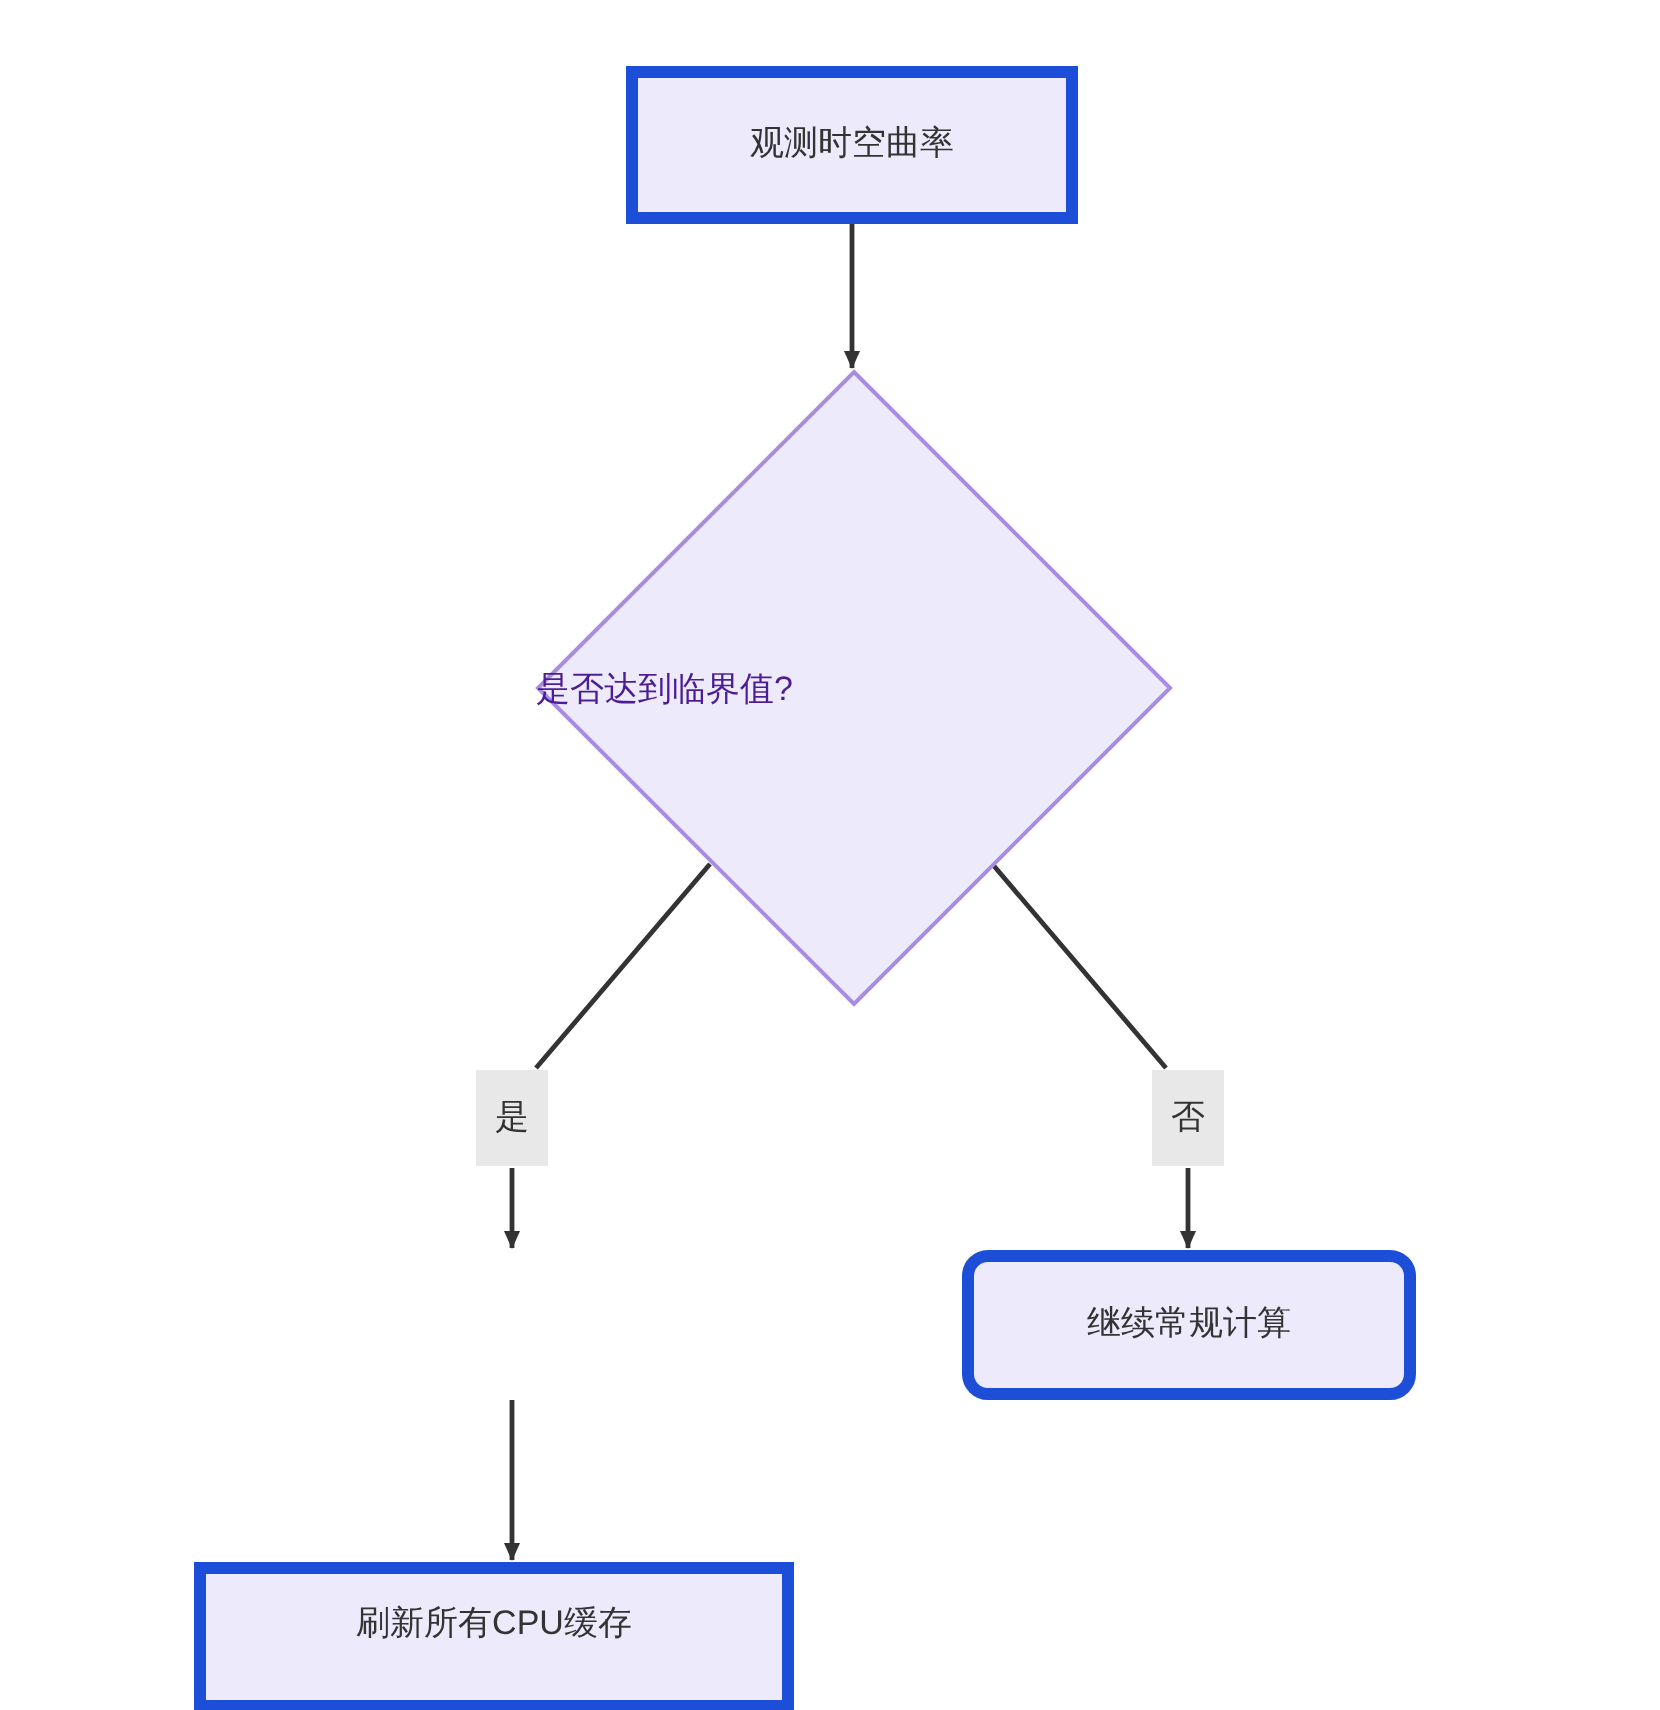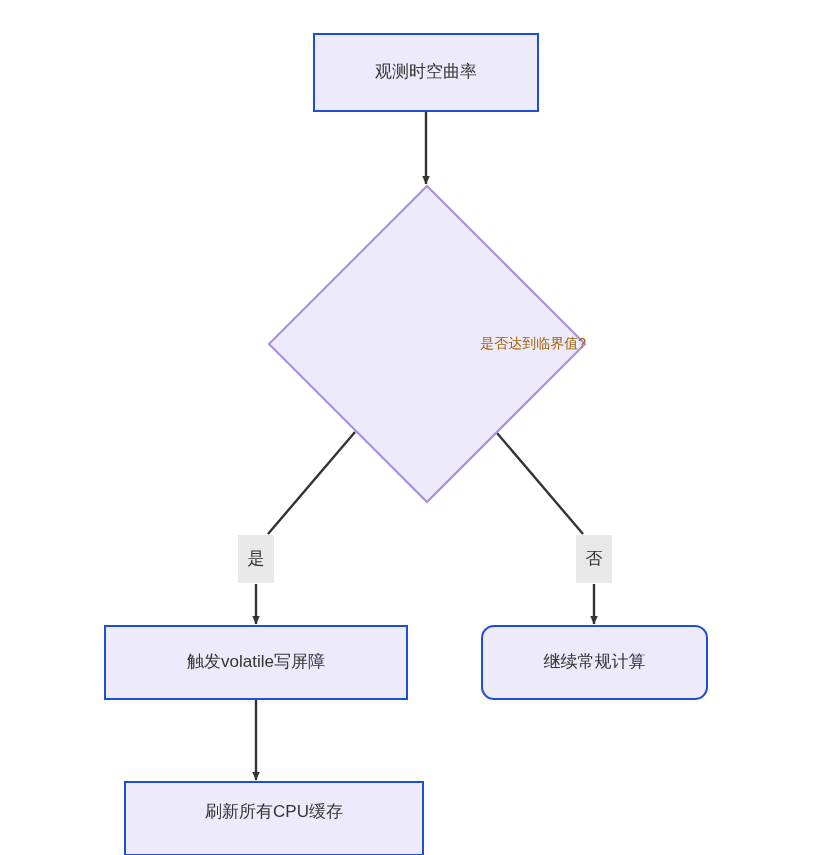--- a/index.html
+++ b/index.html
@@ -22,21 +22,21 @@
     left: 0;
     top: 0;
     width: 830px;
     height: 855px;
     overflow: visible;
   }
   .node {
     position: absolute;
     box-sizing: border-box;
     background: #ECEAFB;
-    border: 2px solid #1d4ed8;
+    border: 6px solid #1d4ed8;
     display: flex;
     align-items: center;
     justify-content: center;
     color: #333333;
     font-size: 17px;
     line-height: 1.2;
     white-space: nowrap;
   }
   .node-label {
     pointer-events: none;
@@ -52,23 +52,23 @@
     overflow: visible;
   }
   .diamond-label {
     position: absolute;
     left: 0;
     top: 0;
     width: 100%;
     height: 100%;
     display: flex;
     align-items: center;
-    justify-content: flex-end;
-    color: #a16207;
-    font-size: 14px;
+    justify-content: flex-start;
+    color: #4c1d95;
+    font-size: 17px;
     white-space: nowrap;
   }
   .edge-label {
     position: absolute;
     background: #E8E8E8;
     color: #333333;
     font-size: 17px;
     line-height: 1.2;
     display: flex;
     align-items: center;
@@ -114,25 +114,22 @@
   </div>
 
   <div class="edge-label" style="left:238px; top:535px; width:36px; height:48px;">
     <span>是</span>
   </div>
 
   <div class="edge-label" style="left:576px; top:535px; width:36px; height:48px;">
     <span>否</span>
   </div>
 
-  <div class="node" style="left:104px; top:625px; width:304px; height:75px;">
-    <span class="node-label">触发volatile写屏障</span>
-  </div>
 
   <div class="node" style="left:481px; top:625px; width:227px; height:75px;border-radius:13px;">
     <span class="node-label">继续常规计算</span>
   </div>
 
-  <div class="node" style="left:124px; top:781px; width:300px; height:75px;">
+  <div class="node" style="left:97px; top:781px; width:300px; height:75px;">
     <span class="node-label" style="position:relative; top:-6px;">刷新所有CPU缓存</span>
   </div>
 
 </div>
 
 </body></html>

